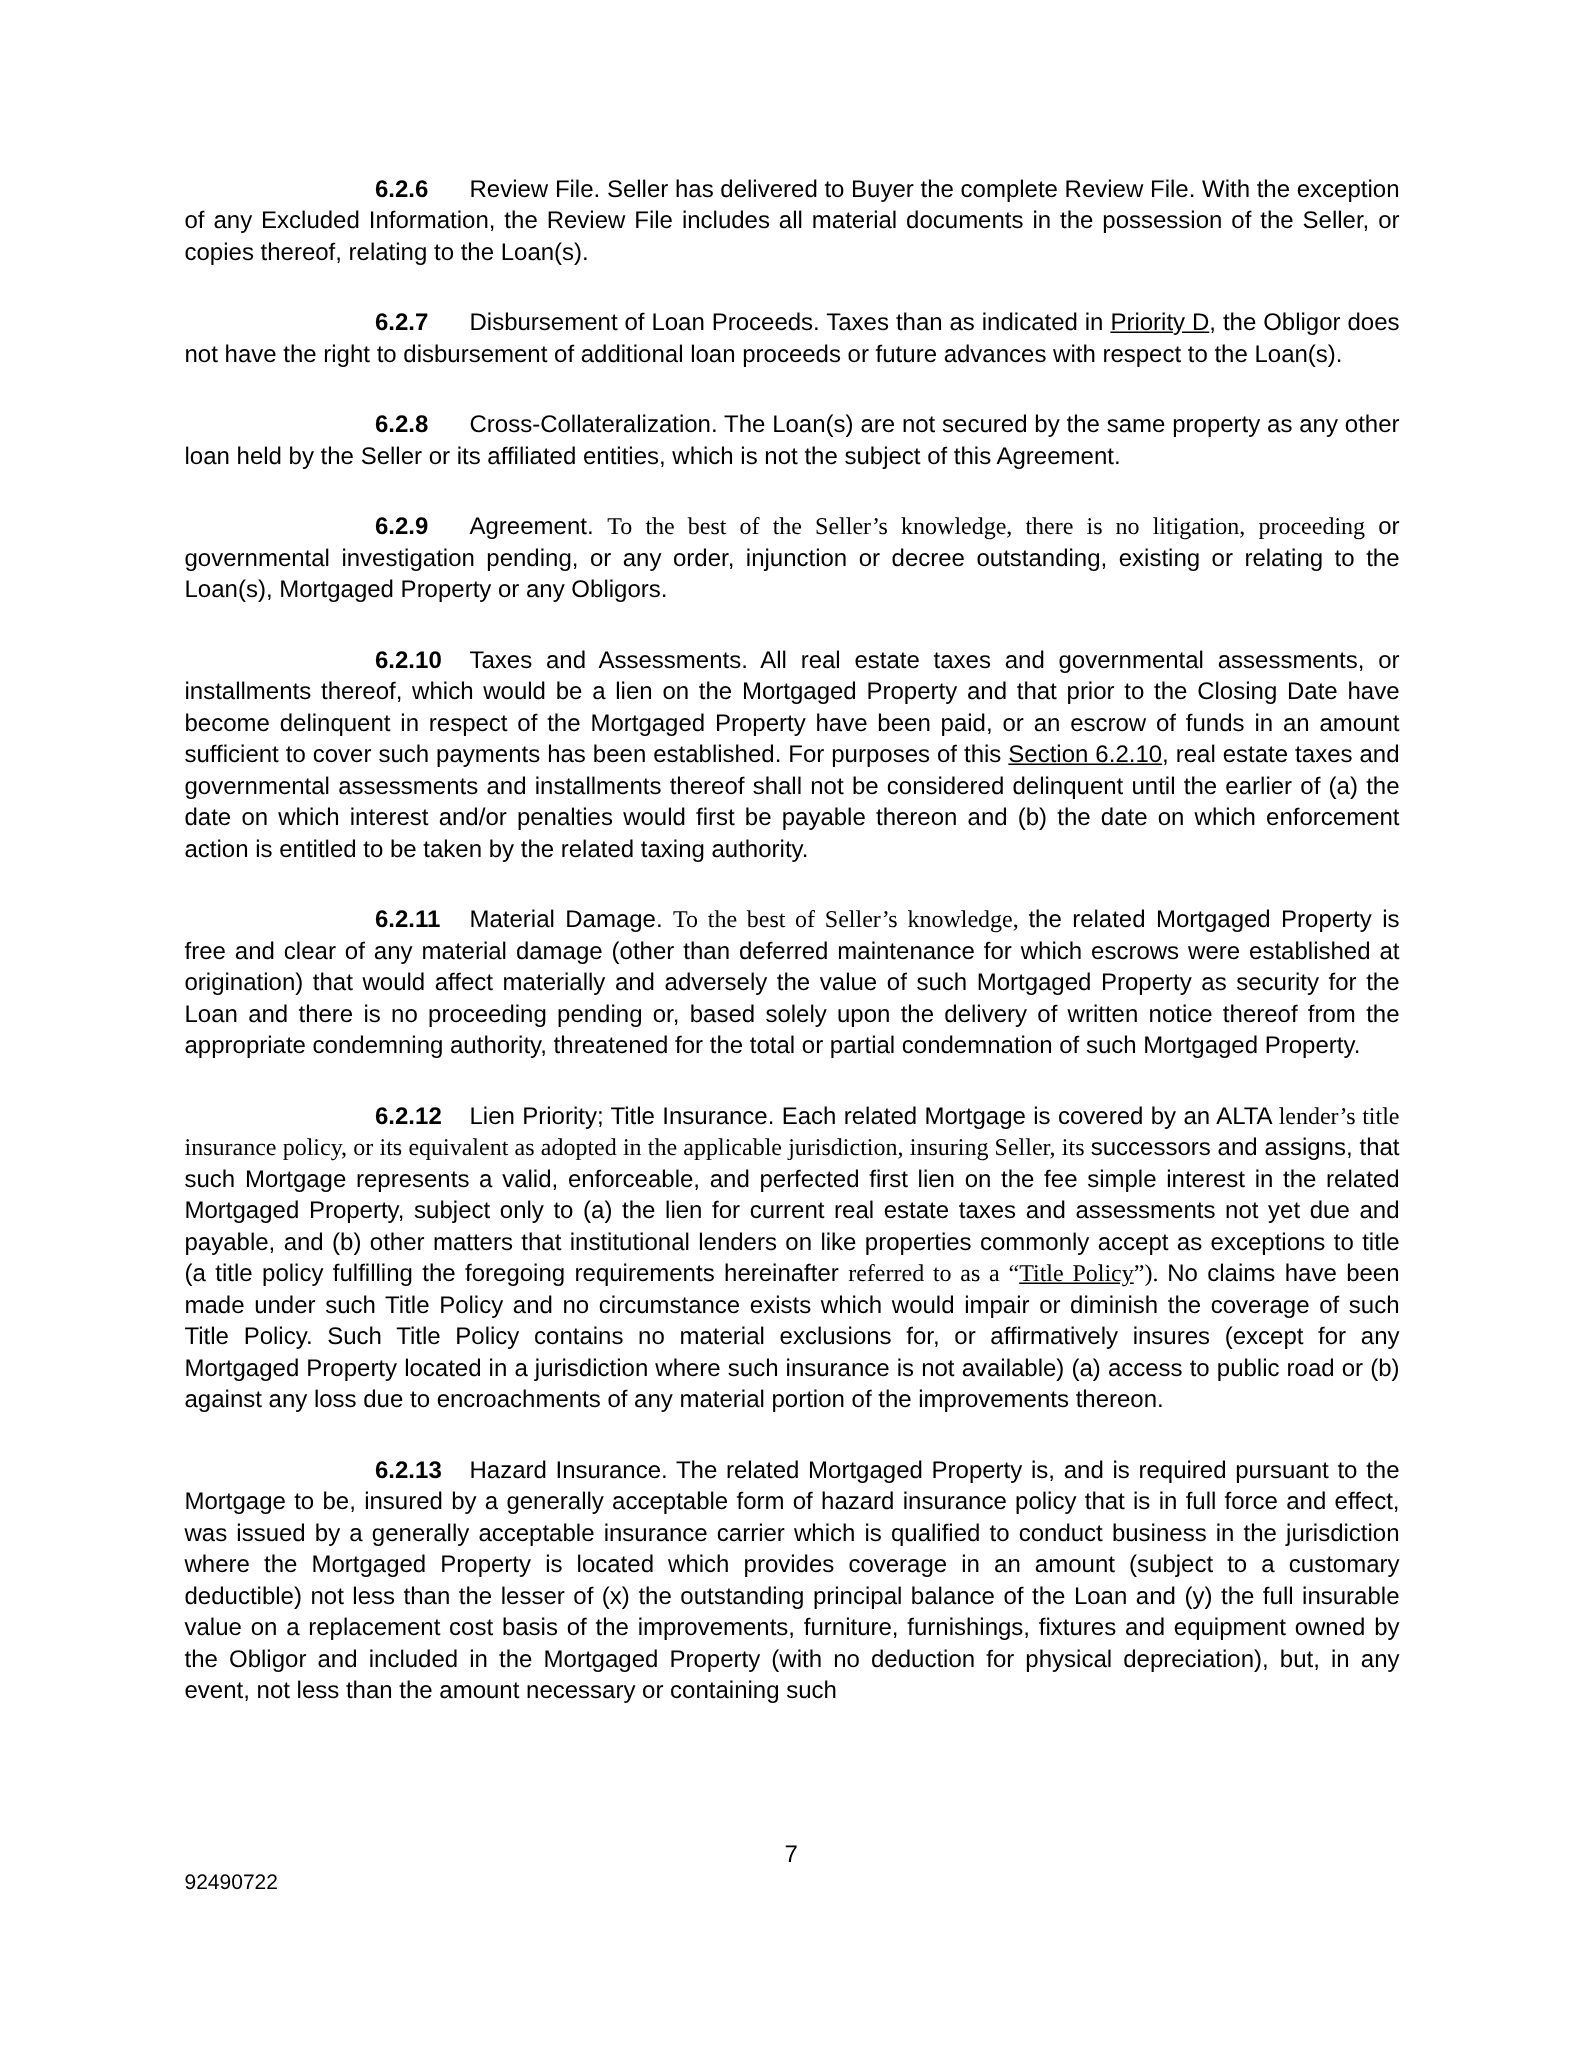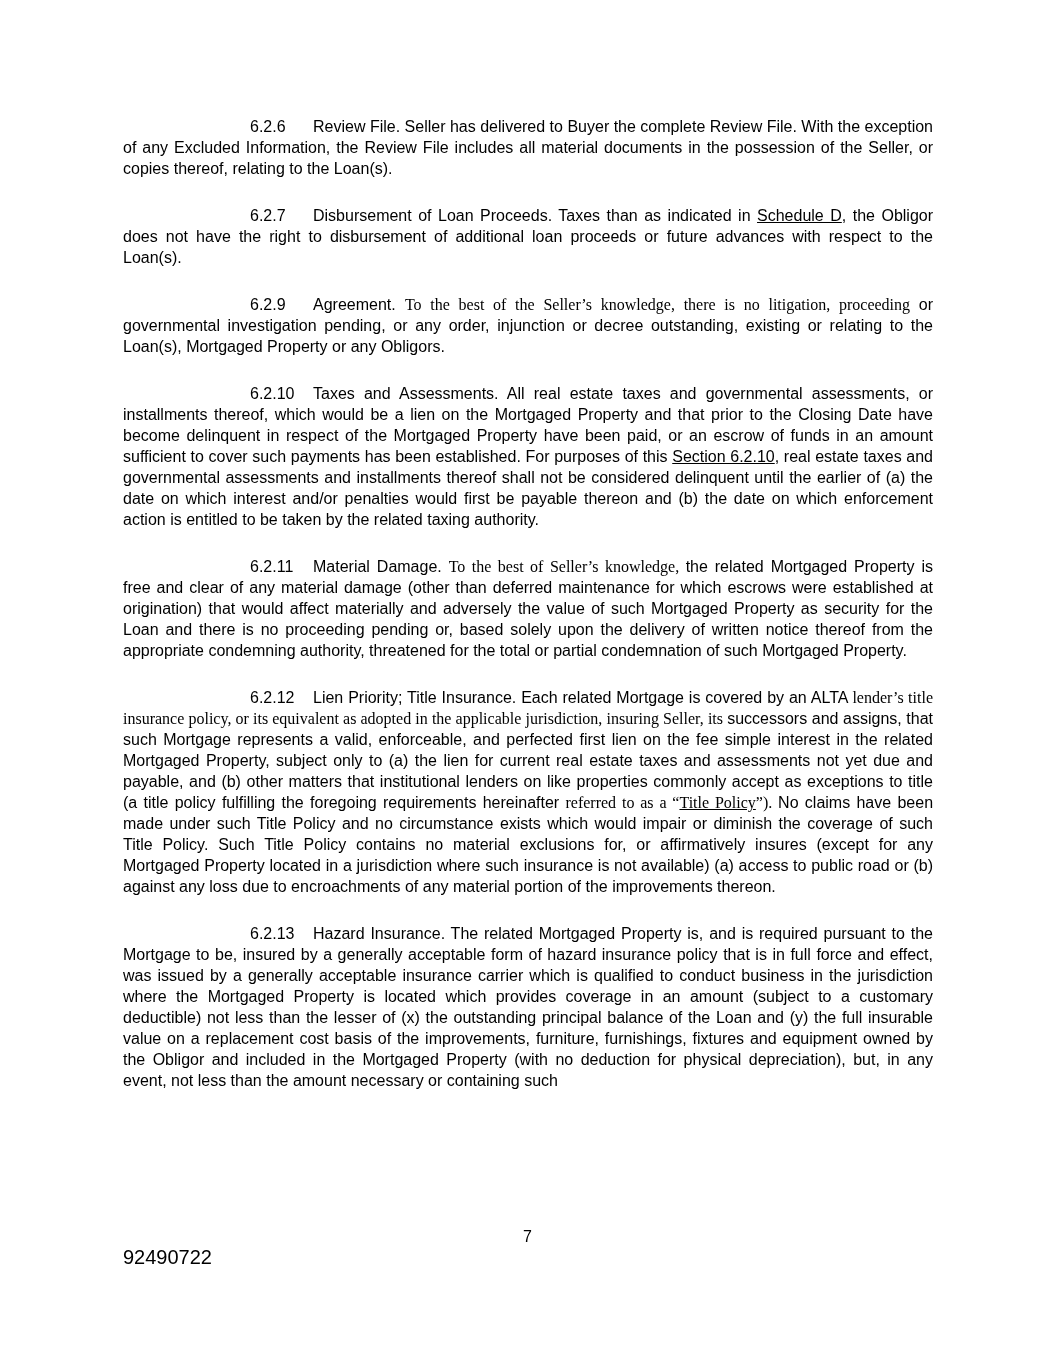--- a/index.html
+++ b/index.html
@@ -24,50 +24,52 @@
     text-indent: 127px;
     font-size: 16px;
     line-height: 21px;
     color: #000000;
   }
   .para:last-child { margin-bottom: 0; margin-top: 24px; }
   .num {
     display: inline-block;
     width: 63px;
     text-indent: 0;
+    font-weight: bold;
   }
   .serif {
     font-family: "Liberation Serif", serif;
     font-size: 16px;
   }
   .ul { text-decoration: underline; }
   .footer-page-number {
     position: absolute;
     top: 1228px;
     left: 0;
     width: 1055px;
     text-align: center;
     font-size: 16px;
     color: #000000;
   }
   .footer-doc-number {
     position: absolute;
     top: 1246px;
     left: 123px;
-    font-size: 20px;
+    font-size: 14px;
     color: #000000;
   }
 </style>
 </head>
 <body>
 
 <div class="page">
   <div class="content">
       <p class="para"><span class="num">6.2.6</span><span>Review File. Seller has delivered to Buyer the complete Review File.  With the exception of any Excluded Information, the Review File includes all material documents in the possession of the Seller, or copies thereof, relating to the Loan(s).</span></p>
-      <p class="para"><span class="num">6.2.7</span><span>Disbursement of Loan Proceeds. Taxes than as indicated in </span><span class="ul">Schedule D</span><span>, the Obligor does not have the right to disbursement of additional loan proceeds or future advances with respect to the Loan(s).</span></p>
+      <p class="para"><span class="num">6.2.7</span><span>Disbursement of Loan Proceeds. Taxes than as indicated in </span><span class="ul">Priority D</span><span>, the Obligor does not have the right to disbursement of additional loan proceeds or future advances with respect to the Loan(s).</span></p>
+      <p class="para"><span class="num">6.2.8</span><span>Cross-Collateralization. The Loan(s) are not secured by the same property as any other loan held by the Seller or its affiliated entities, which is not the subject of this Agreement.</span></p>
       <p class="para"><span class="num">6.2.9</span><span>Agreement. </span><span class="serif">To the best of the Seller’s knowledge, there is no litigation, proceeding </span><span>or governmental investigation pending, or any order, injunction or decree outstanding, existing or relating to the Loan(s), Mortgaged Property or any Obligors.</span></p>
       <p class="para"><span class="num">6.2.10</span><span>Taxes and Assessments.  All real estate taxes and governmental assessments, or installments thereof, which would be a lien on the Mortgaged Property and that prior to the Closing Date have become delinquent in respect of the Mortgaged Property have been paid, or an escrow of funds in an amount sufficient to cover such payments has been established.  For purposes of this </span><span class="ul">Section 6.2.10</span><span>, real estate taxes and governmental assessments and installments thereof shall not be considered delinquent until the earlier of (a) the date on which interest and/or penalties would first be payable thereon and (b) the date on which enforcement action is entitled to be taken by the related taxing authority.</span></p>
       <p class="para"><span class="num">6.2.11</span><span>Material Damage.  </span><span class="serif">To the best of Seller’s knowledge, </span><span>the related Mortgaged Property is free and clear of any material damage (other than deferred maintenance for which escrows were established at origination) that would affect materially and adversely the value of such Mortgaged Property as security for the Loan and there is no proceeding pending or, based solely upon the delivery of written notice thereof from the appropriate condemning authority, threatened for the total or partial condemnation of such Mortgaged Property.</span></p>
       <p class="para"><span class="num">6.2.12</span><span>Lien Priority; Title Insurance.  Each related Mortgage is covered by an ALTA </span><span class="serif">lender’s title insurance policy, or its equivalent as adopted in the applicable jurisdiction, insuring Seller, its </span><span>successors and assigns, that such Mortgage represents a valid, enforceable, and perfected first lien on the fee simple interest in the related Mortgaged Property, subject only to (a) the lien for current real estate taxes and assessments not yet due and payable, and (b) other matters that institutional lenders on like properties commonly accept as exceptions to title (a title policy fulfilling the foregoing requirements hereinafter </span><span class="serif">referred to as a “</span><span class="serif ul">Title Policy</span><span class="serif">”). </span><span> No claims have been made under such Title Policy and no circumstance exists which would impair or diminish the coverage of such Title Policy.  Such Title Policy contains no material exclusions for, or affirmatively insures (except for any Mortgaged Property located in a jurisdiction where such insurance is not available) (a) access to public road or (b) against any loss due to encroachments of any material portion of the improvements thereon.</span></p>
       <p class="para"><span class="num">6.2.13</span><span>Hazard Insurance.  The related Mortgaged Property is, and is required pursuant to the Mortgage to be, insured by a generally acceptable form of hazard insurance policy that is in full force and effect, was issued by a generally acceptable insurance carrier which is qualified to conduct business in the jurisdiction where the Mortgaged Property is located which provides coverage in an amount (subject to a customary deductible) not less than the lesser of (x) the outstanding principal balance of the Loan and (y) the full insurable value on a replacement cost basis of the improvements, furniture, furnishings, fixtures and equipment owned by the Obligor and included in the Mortgaged Property (with no deduction for physical depreciation), but, in any event, not less than the amount necessary or containing such</span></p>
     </div>
   <div class="footer-page-number">7</div>
   <div class="footer-doc-number">92490722</div>
 </div>
 

